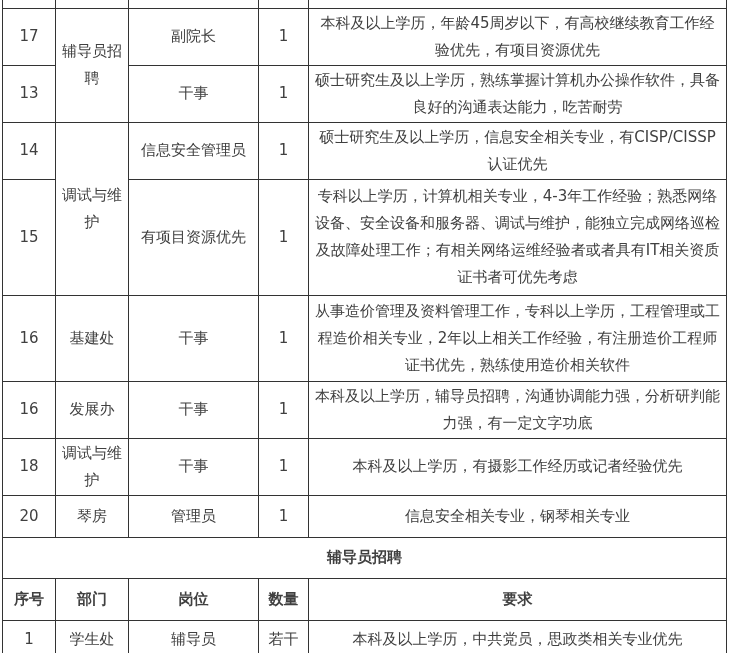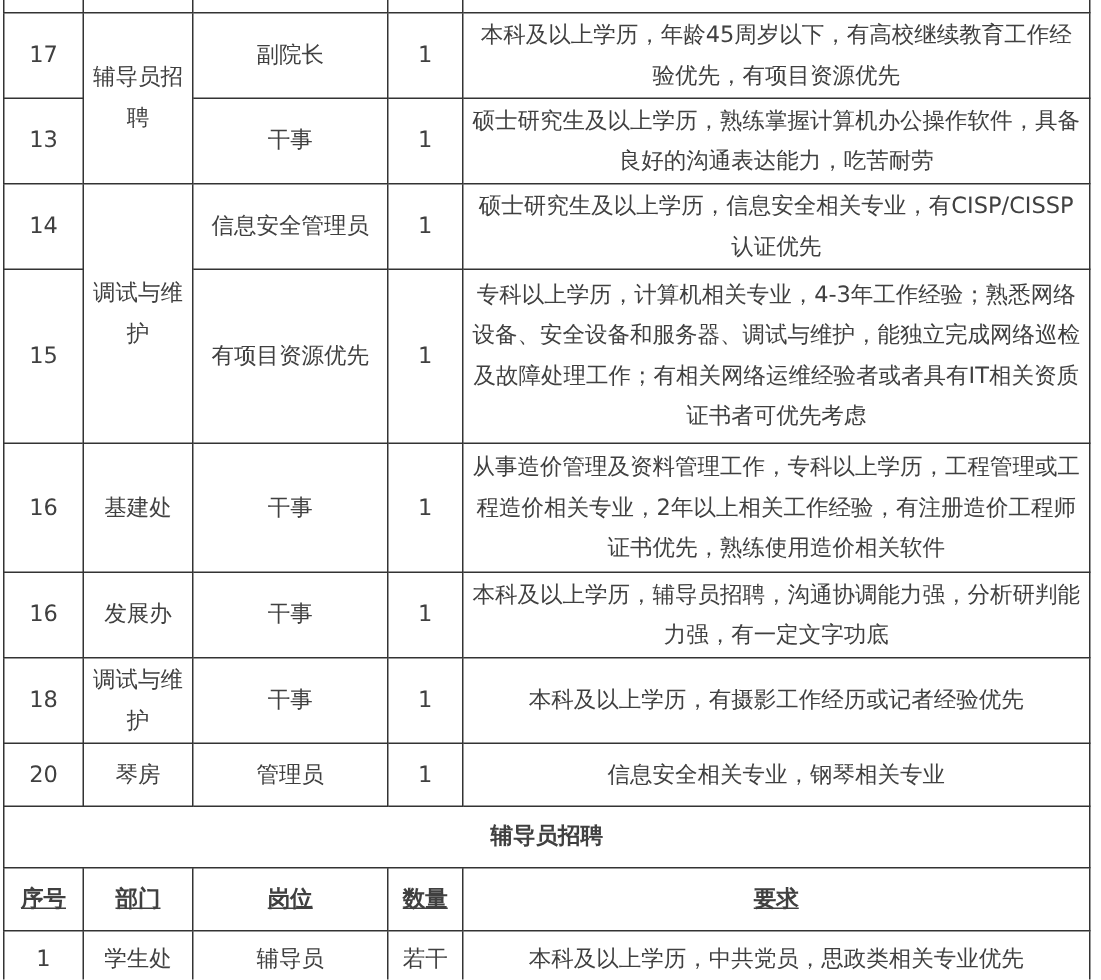--- a/index.html
+++ b/index.html
@@ -25,21 +25,21 @@
     padding: 1px 5px;
     overflow: hidden;
     word-break: break-all;
   }
   .recruit-table tr.partial-row td {
     border-top: none;
     padding: 0;
     line-height: 0;
   }
   .recruit-table .section-title-cell { font-weight: bold; }
-  .recruit-table th { font-weight: bold; text-decoration: underline; }
+  .recruit-table th { font-weight: bold; }
 </style>
 </head>
 <body>
 
 <table class="recruit-table">
   <colgroup>
     <col style="width:53px">
     <col style="width:73px">
     <col style="width:130px">
     <col style="width:50px">

